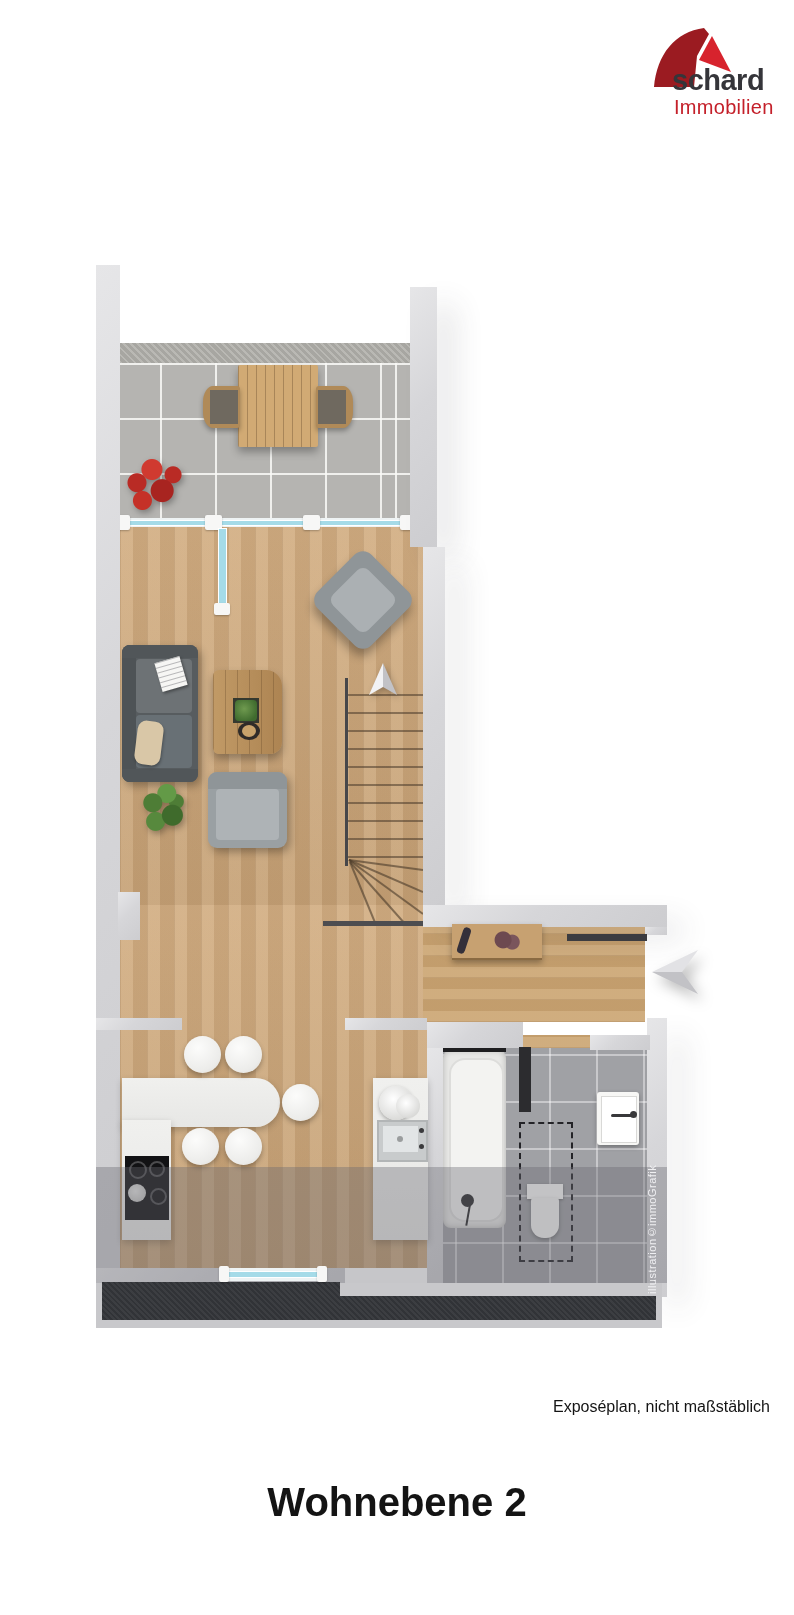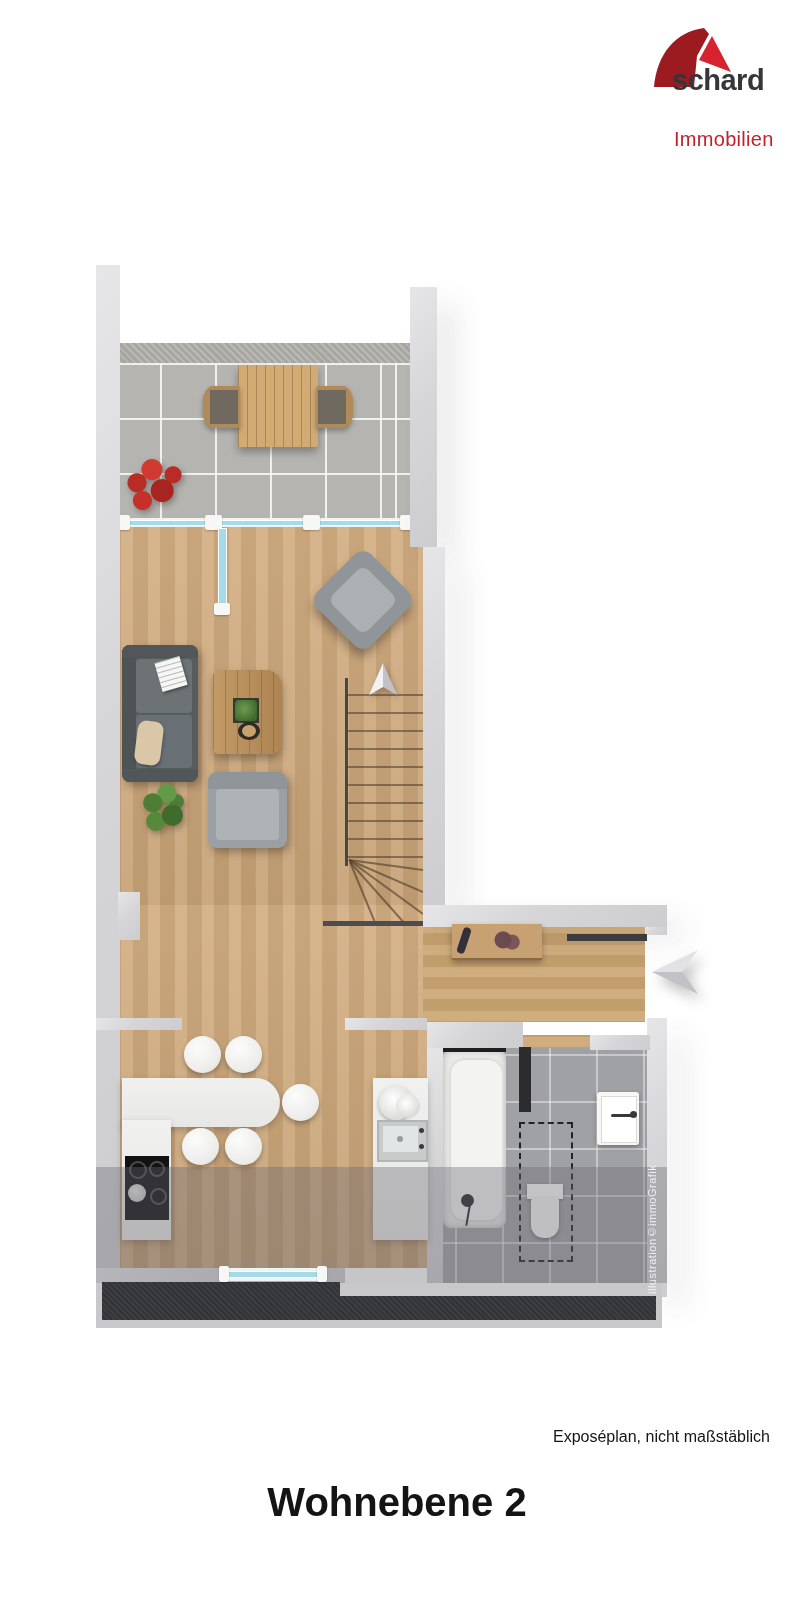--- a/index.html
+++ b/index.html
@@ -37,21 +37,21 @@
     background-image:repeating-linear-gradient(45deg, rgba(255,255,255,.12) 0 2px, rgba(0,0,0,.05) 2px 5px);}
   .glassline{background:#eef3f4;}
   .glassblue{background:#a5dbe8;border:1px solid #ffffff;}
   .post{position:absolute;background:#f7f7f6;border-radius:2px;box-shadow:0 1px 2px rgba(0,0,0,.25);}
   .treads{background:repeating-linear-gradient(180deg, rgba(0,0,0,0) 0 16px, rgba(74,58,42,.55) 16px 18px);}
   .note{position:absolute;color:#141414;font-size:16px;}
   .title{position:absolute;color:#141414;font-size:40px;font-weight:700;width:100%;text-align:center;}
   .wm{position:absolute;writing-mode:vertical-rl;transform:rotate(180deg);
       color:rgba(245,245,247,.92);font-size:11px;letter-spacing:.5px;}
   .brand{position:absolute;font-weight:700;font-size:29px;color:#35353a;letter-spacing:-.5px;}
-  .brandsub{position:absolute;font-size:20px;color:#c4202a;letter-spacing:.3px;margin-top:32px;}
+  .brandsub{position:absolute;font-size:20px;color:#c4202a;letter-spacing:.3px;}
 </style>
 </head>
 <body>
 
 <div class="abs concrete" style="left:120px;top:343px;width:290px;height:20px;"></div>
 <div class="abs btile" style="left:120px;top:363px;width:290px;height:160px;"></div>
 <div class="abs wood" style="left:120px;top:523px;width:303px;height:382px;"></div>
 <div class="abs wood" style="left:120px;top:905px;width:307px;height:363px;"></div>
 <div class="abs woodh" style="left:423px;top:927px;width:222px;height:95px;"></div>
 <div class="abs woodh" style="left:523px;top:1035px;width:67px;height:13px;"></div>
@@ -219,14 +219,14 @@
 
 <div class="abs" style="left:630px;top:20px;width:160px;height:105px;">
   <svg style="position:absolute;left:18px;top:6px;" width="88" height="64" viewBox="0 0 88 64">
     <path d="M6,61 C9,28 27,6 56,2 L61,8 L49,30 L46,61 Z" fill="#9b1b21"></path>
     <path d="M64,10 L83,46 L51,34 Z" fill="#d7232d"></path>
   </svg>
   <div class="brand" style="left:42px;top:44px;">schard</div>
   <div class="brandsub" style="left:44px;top:76px;">Immobilien</div>
 </div>
 
-<div class="note" style="right:24px;top:1428px;text-align:center;">Exposéplan, nicht maßstäblich</div>
+<div class="note" style="right:24px;top:1398px;text-align:center;">Exposéplan, nicht maßstäblich</div>
 <div class="title" style="left:0;top:1480px;">Wohnebene 2</div>
 
 </body></html>

